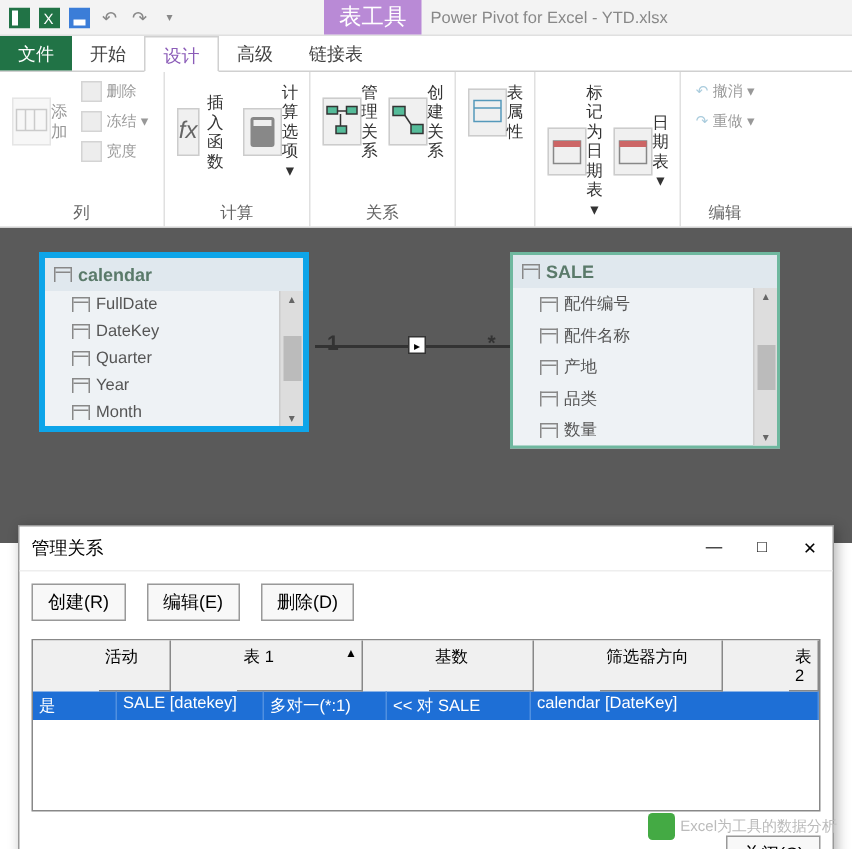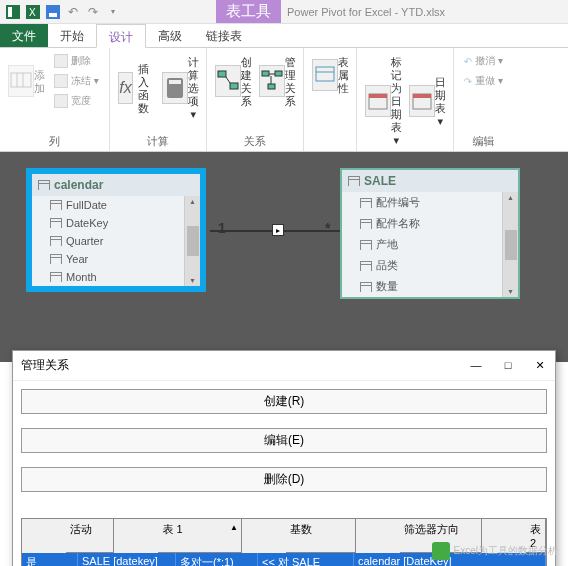--- a/index.html
+++ b/index.html
@@ -27,21 +27,21 @@
 .big-btn-icon { width: 32px; height: 32px; display: flex; align-items: center; justify-content: center; background: #f0f0f0; border: 1px solid #ccc; }
 .big-btn-label { font-size: 11px; text-align: center; line-height: 13px; margin-top: 2px; color: #333; }
 .big-btn.disabled { opacity: 0.5; }
 .small-btns { display: flex; flex-direction: column; gap: 2px; }
 .small-btn { display: flex; align-items: center; gap: 3px; padding: 2px 4px; font-size: 10px; color: #333; cursor: pointer; }
 .small-btn.disabled { opacity: 0.5; }
 .small-icon { width: 14px; height: 14px; background: #ddd; border: 1px solid #aaa; flex-shrink: 0; }
 
 
 .canvas { background: #5a5a5a; height: 210px; position: relative; padding: 20px; }
-.table-box { position: absolute; background: #eef2f5; border: 6px solid #0ea5e9; width: 180px; }
+.table-box { position: absolute; background: #eef2f5; border: 4px solid #0ea5e9; width: 180px; }
 .table-box.sel { border: 2px solid #6fb89f; }
 .tbl-header { background: #e0e8ee; padding: 4px 6px; font-weight: bold; color: #5a7a6a; display: flex; align-items: center; gap: 4px; }
 .tbl-fields { display: flex; }
 .field-list { flex: 1; }
 .field { padding: 3px 17px 3px 18px; color: #555; font-size: 11px; display: flex; align-items: center; gap: 4px; }
 .tbl-scroll { width: 16px; background: #ddd; border-left: 1px solid #ccc; display: flex; flex-direction: column; justify-content: space-between; align-items: center; }
 .scroll-arrow { font-size: 8px; color: #666; padding: 1px; }
 .scroll-thumb { background: #bbb; width: 12px; height: 30px; margin: 1px; }
 .rel-line { position: absolute; top: 78px; left: 210px; width: 130px; height: 2px; background: #333; }
 .rel-1 { position: absolute; top: 68px; left: 218px; font-size: 14px; font-weight: bold; color: #333; }
@@ -49,21 +49,21 @@
 .rel-arrow { position: absolute; top: 72px; left: 272px; width: 12px; height: 12px; background: #fff; border: 1px solid #333; display: flex; align-items: center; justify-content: center; font-size: 8px; }
 .col-icon { width: 12px; height: 10px; border: 1px solid #888; border-bottom: none; position: relative; flex-shrink: 0; }
 .col-icon::before { content: ""; position: absolute; top: 2px; left: 0; right: 0; height: 1px; background: #888; }
 
 
 .dialog { position: absolute; top: 350px; left: 12px; width: 544px; background: #fff; border: 1px solid #999; box-shadow: 2px 2px 8px rgba(0,0,0,0.3); }
 .dlg-title { padding: 6px 8px; display: flex; justify-content: space-between; align-items: center; border-bottom: 1px solid #eee; }
 .dlg-ctrls { display: flex; gap: 18px; }
 .dlg-ctrl { width: 14px; text-align: center; cursor: pointer; font-size: 11px; }
 .dlg-body { padding: 8px; }
-.dlg-btns { display: flex; gap: 14px; margin-bottom: 26px; flex-direction: column; }
+.dlg-btns { display: flex; gap: 14px; margin-bottom: 12px; }
 .dlg-btn { border: 1px solid #999; padding: 3px 10px; background: #f8f8f8; cursor: pointer; font-size: 12px; }
 .grid { border: 1px solid #888; }
 .grid-head { display: flex; background: #f0f0f0; }
 .grid-head > div { border-right: 1px solid #888; border-bottom: 1px solid #888; padding: 3px 4px; font-size: 11px; margin-left: 44px; }
 .grid-row { display: flex; background: #1e6fd6; color: #fff; }
 .grid-row > div { border-right: 1px solid #5090e0; padding: 2px 4px; font-size: 11px; overflow: hidden; white-space: nowrap; }
 .grid-empty { height: 60px; }
 .c1 { width: 56px; } .c2 { width: 98px; position: relative; } .c3 { width: 82px; } .c4 { width: 96px; } .c5 { flex: 1; }
 .sort-arrow { position: absolute; right: 3px; top: 4px; font-size: 8px; }
 .dlg-footer { display: flex; justify-content: flex-end; padding: 8px; }
@@ -166,39 +166,39 @@
       </div>
     </div>
     <div class="group-label">计算</div>
   </div>
 
   <div class="group">
     <div class="group-content">
       <div class="big-btn">
         <div class="big-btn-icon">
             <svg width="24" height="24">
-              <rect x="2" y="2" width="8" height="6" fill="#5b9" stroke="#333"></rect>
-              <rect x="14" y="14" width="8" height="6" fill="#5b9" stroke="#333"></rect>
-              <line x1="10" y1="8" x2="14" y2="14" stroke="#333"></line>
-            </svg>
-          </div>
-        <div class="big-btn-label">创建
-关系</div>
-      </div>
-      <div class="big-btn">
-        <div class="big-btn-icon">
-            <svg width="24" height="24">
               <rect x="2" y="2" width="7" height="5" fill="#5b9" stroke="#333"></rect>
               <rect x="15" y="2" width="7" height="5" fill="#5b9" stroke="#333"></rect>
               <rect x="8" y="15" width="7" height="5" fill="#5b9" stroke="#333"></rect>
               <line x1="9" y1="5" x2="15" y2="5" stroke="#333"></line>
               <line x1="11" y1="7" x2="11" y2="15" stroke="#333"></line>
             </svg>
           </div>
         <div class="big-btn-label">管理
+关系</div>
+      </div>
+      <div class="big-btn">
+        <div class="big-btn-icon">
+            <svg width="24" height="24">
+              <rect x="2" y="2" width="8" height="6" fill="#5b9" stroke="#333"></rect>
+              <rect x="14" y="14" width="8" height="6" fill="#5b9" stroke="#333"></rect>
+              <line x1="10" y1="8" x2="14" y2="14" stroke="#333"></line>
+            </svg>
+          </div>
+        <div class="big-btn-label">创建
 关系</div>
       </div>
     </div>
     <div class="group-label">关系</div>
   </div>
 
   <div class="group">
     <div class="group-content">
       <div class="big-btn">
         <div class="big-btn-icon">

